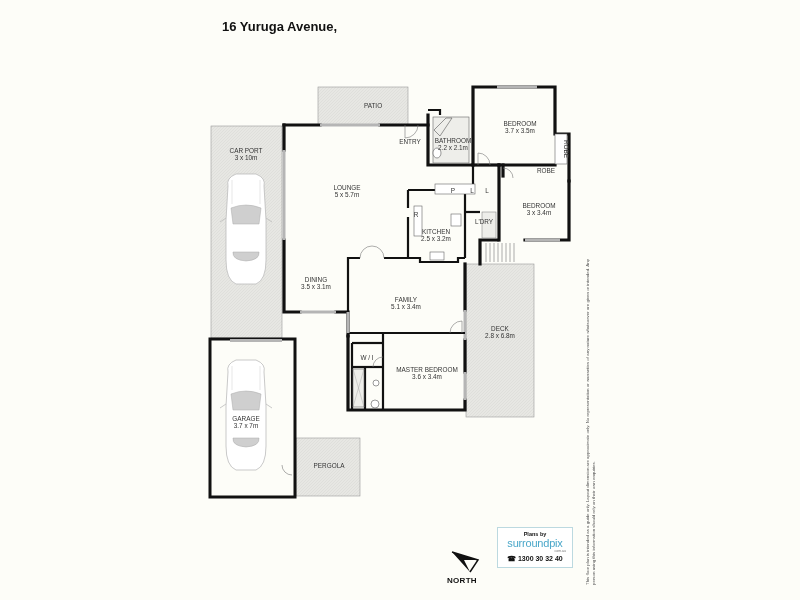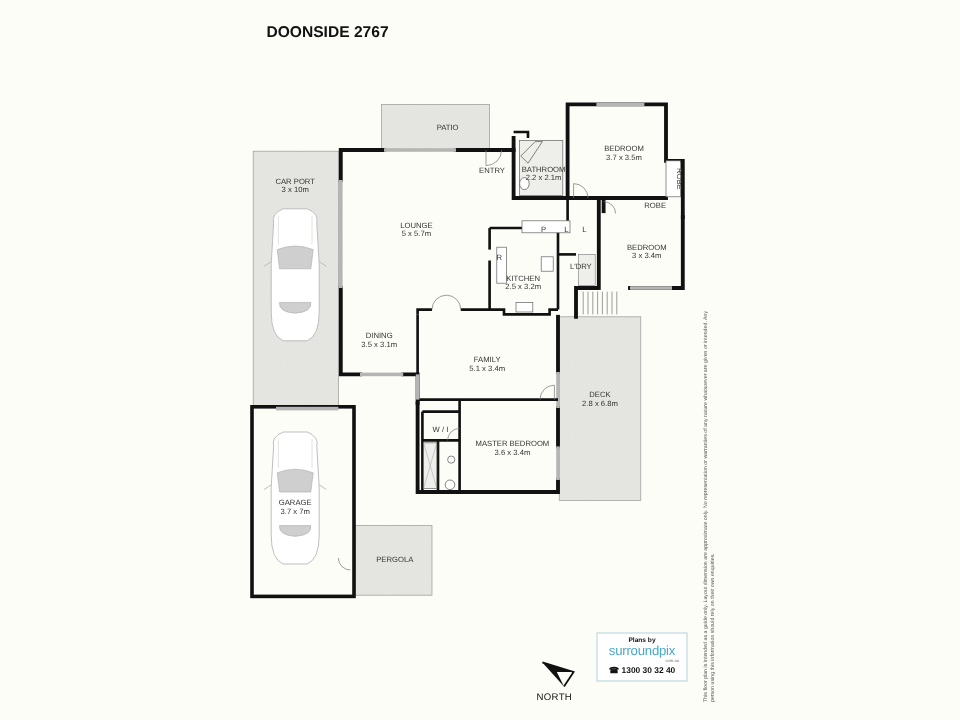--- a/index.html
+++ b/index.html
@@ -1,32 +1,32 @@
 <!DOCTYPE html>
 <html><head>
 <meta charset="utf-8">
 <style>
   html, body { margin:0; padding:0; }
   body { width:800px; height:600px; background:#fdfdf8; position:relative; overflow:hidden; font-family:"Liberation Sans", sans-serif; }
   .title { position:absolute; left:222px; top:18px; font-family:"Liberation Sans", sans-serif; font-weight:bold; font-size:13px; line-height:17px; color:#111; }
   svg.plan { position:absolute; left:0; top:0; }
   .lbl { font-family:"Liberation Sans", sans-serif; font-size:6.4px; fill:#333; text-anchor:middle; }
-  .north-txt { position:absolute; left:447px; top:576px; font-family:"Liberation Sans", sans-serif; font-weight:normal; font-size:8px; color:#111; letter-spacing:0.3px; }
+  .north-txt { position:absolute; left:447px; top:576px; font-family:"Liberation Sans", sans-serif; font-weight:bold; font-size:8px; color:#111; letter-spacing:0.3px; }
   .logo { position:absolute; left:497px; top:527px; width:74px; height:39px; border:1px solid #bcd9e0; background:#fff; font-family:"Liberation Sans", sans-serif; text-align:center; }
   .logo .by { font-size:5.5px; font-weight:bold; color:#111; margin-top:3px; }
   .logo .brand { font-size:11px; color:#4aa7c9; line-height:11px; margin-top:1px; letter-spacing:-0.2px; }
   .logo .dom { font-size:3.5px; color:#777; text-align:right; margin-right:6px; line-height:4px; }
   .logo .phone { font-size:7px; font-weight:bold; color:#111; margin-top:2px; }
   .disclaimer { position:absolute; left:585px; top:585px; width:330px; transform-origin:0 0; transform:rotate(-90deg); font-family:"Liberation Sans", sans-serif; font-size:4.4px; line-height:6px; color:#555; }
 </style>
 </head>
 <body>
 
 <div class="title">
-  <div>DOONSIDE 2767</div>
+  <div>16 Yuruga Avenue,</div>
 </div>
 
 <svg class="plan" width="800" height="600" viewBox="0 0 800 600">
   <defs>
     <pattern id="hatch" width="3" height="3" patternUnits="userSpaceOnUse">
       <rect width="3" height="3" fill="#e7e7e3"></rect>
       <path d="M0 3 L3 0" stroke="#d6d6d2" stroke-width="0.5"></path>
     </pattern>
     <g id="car">
       <path d="M-18 -44 Q-20 -52 -10 -56 L10 -56 Q20 -52 18 -44 L20 -10 L20 30 Q20 50 10 54 L-10 54 Q-20 50 -20 30 L-20 -10 Z" fill="#fff" stroke="#bbb" stroke-width="0.8"></path>

